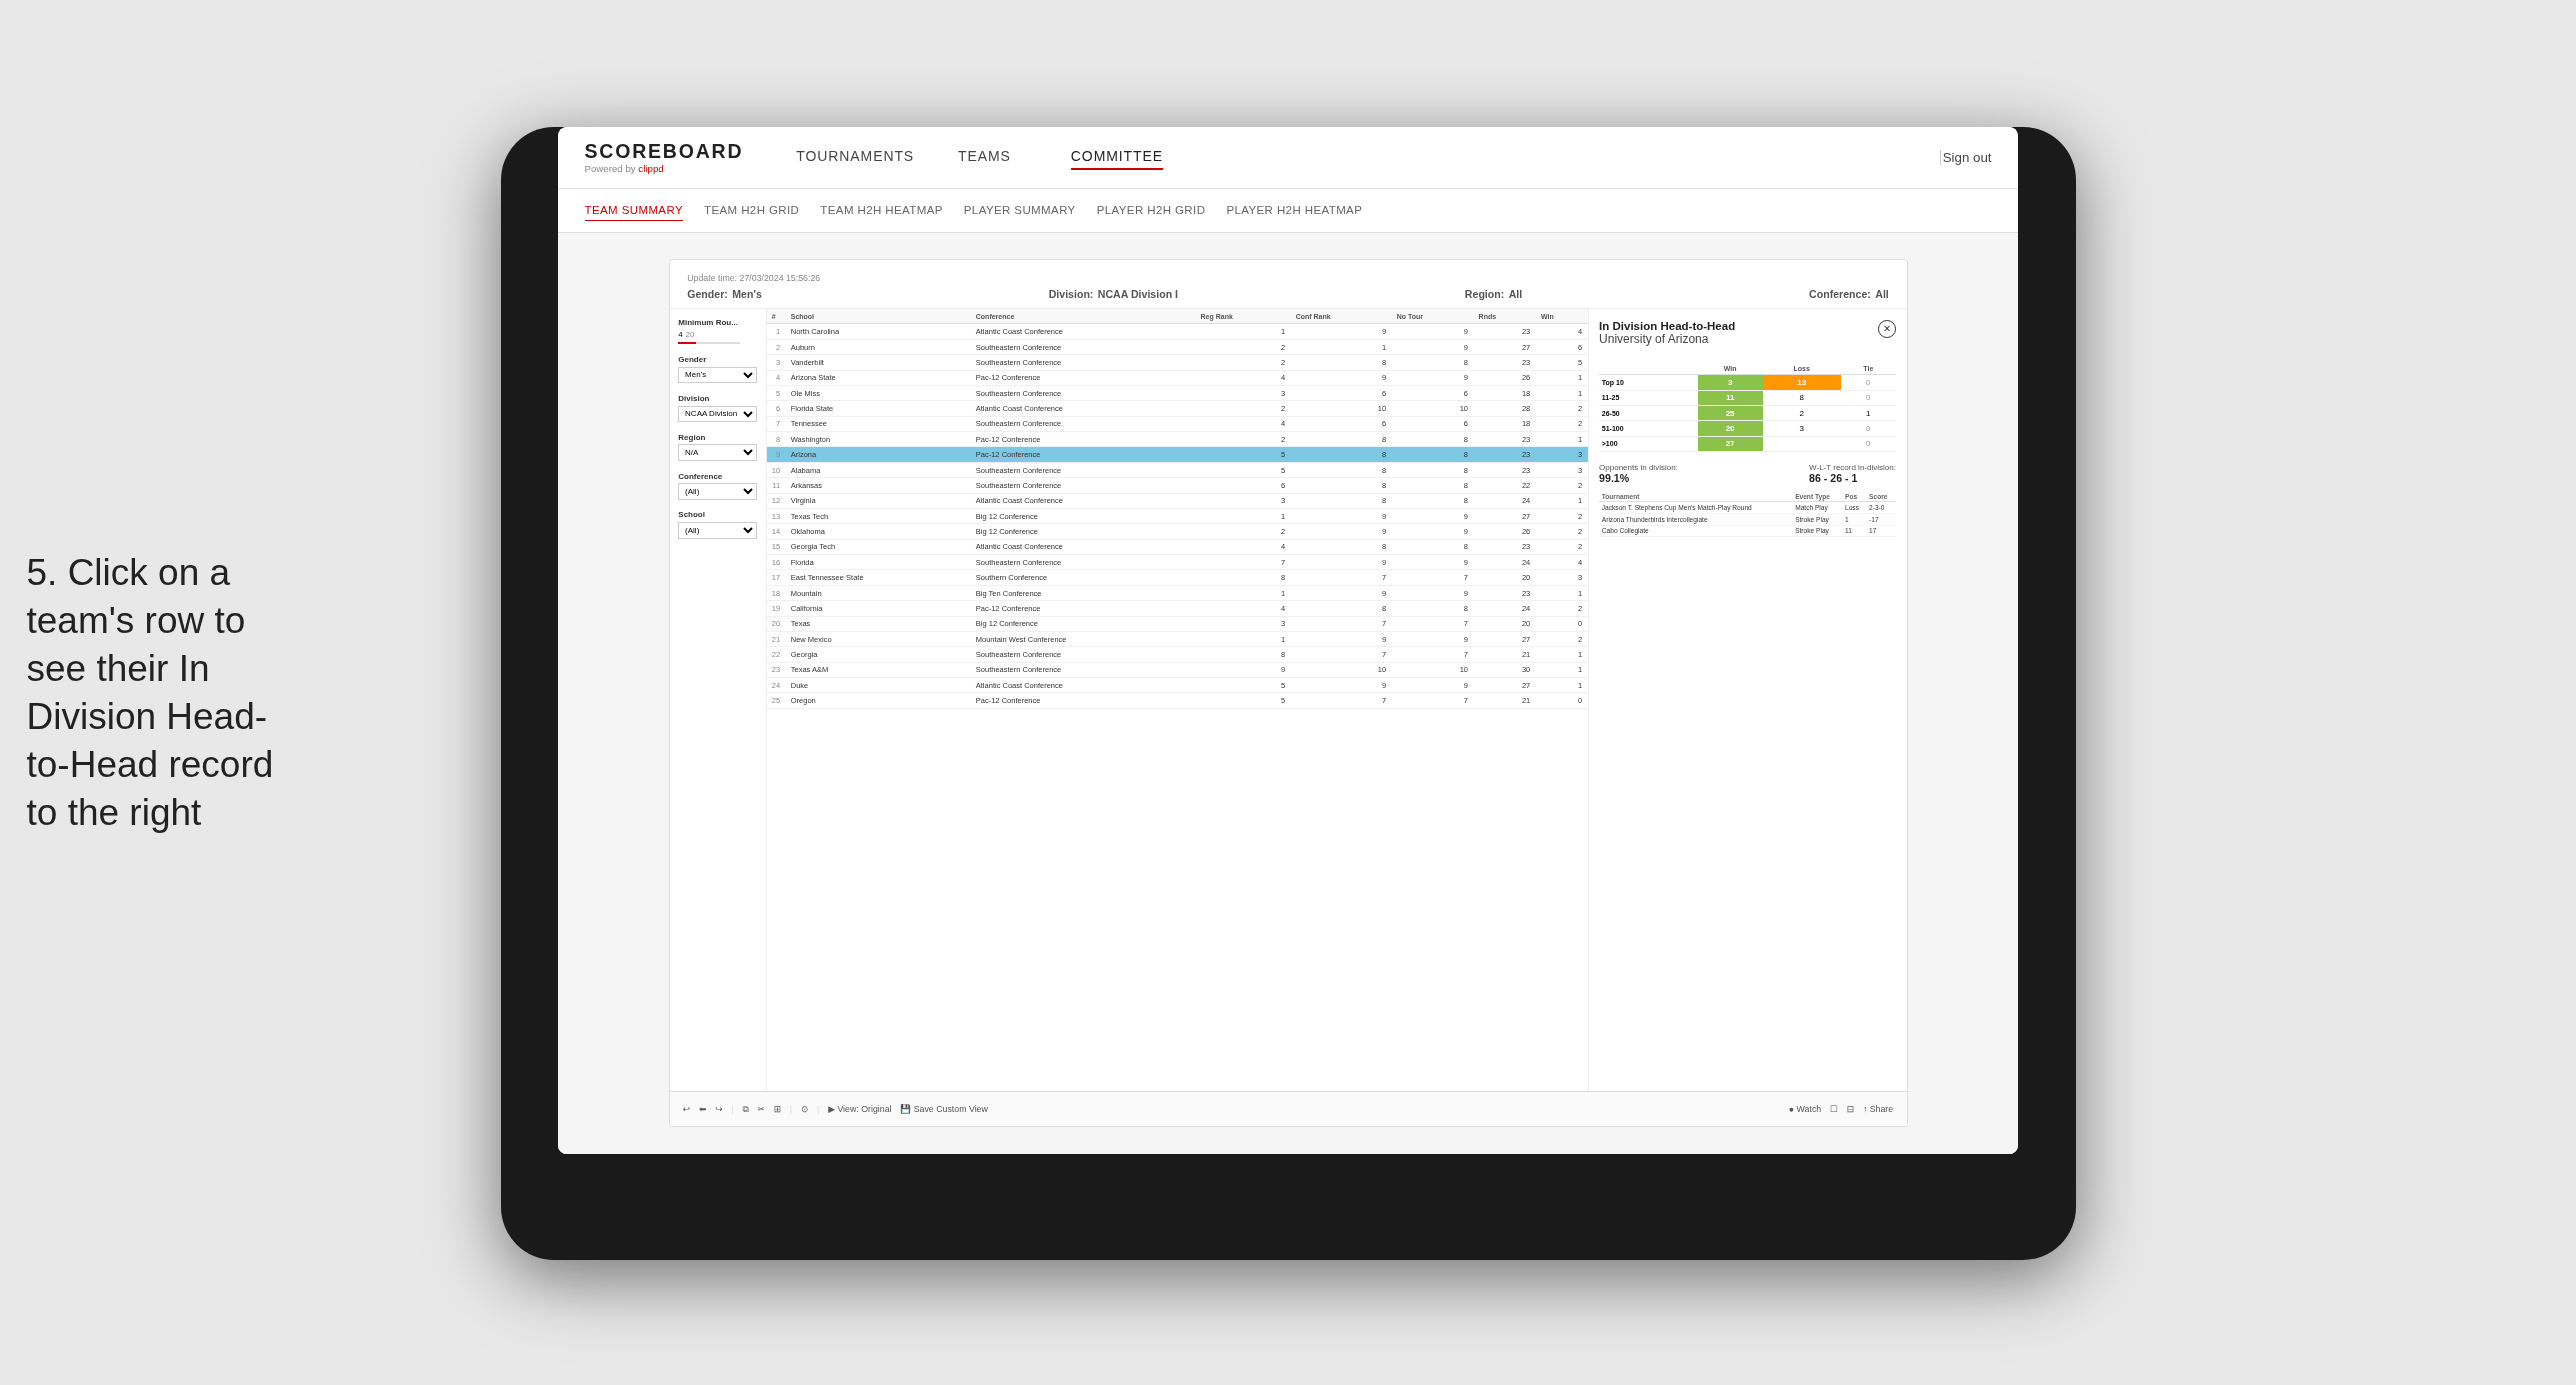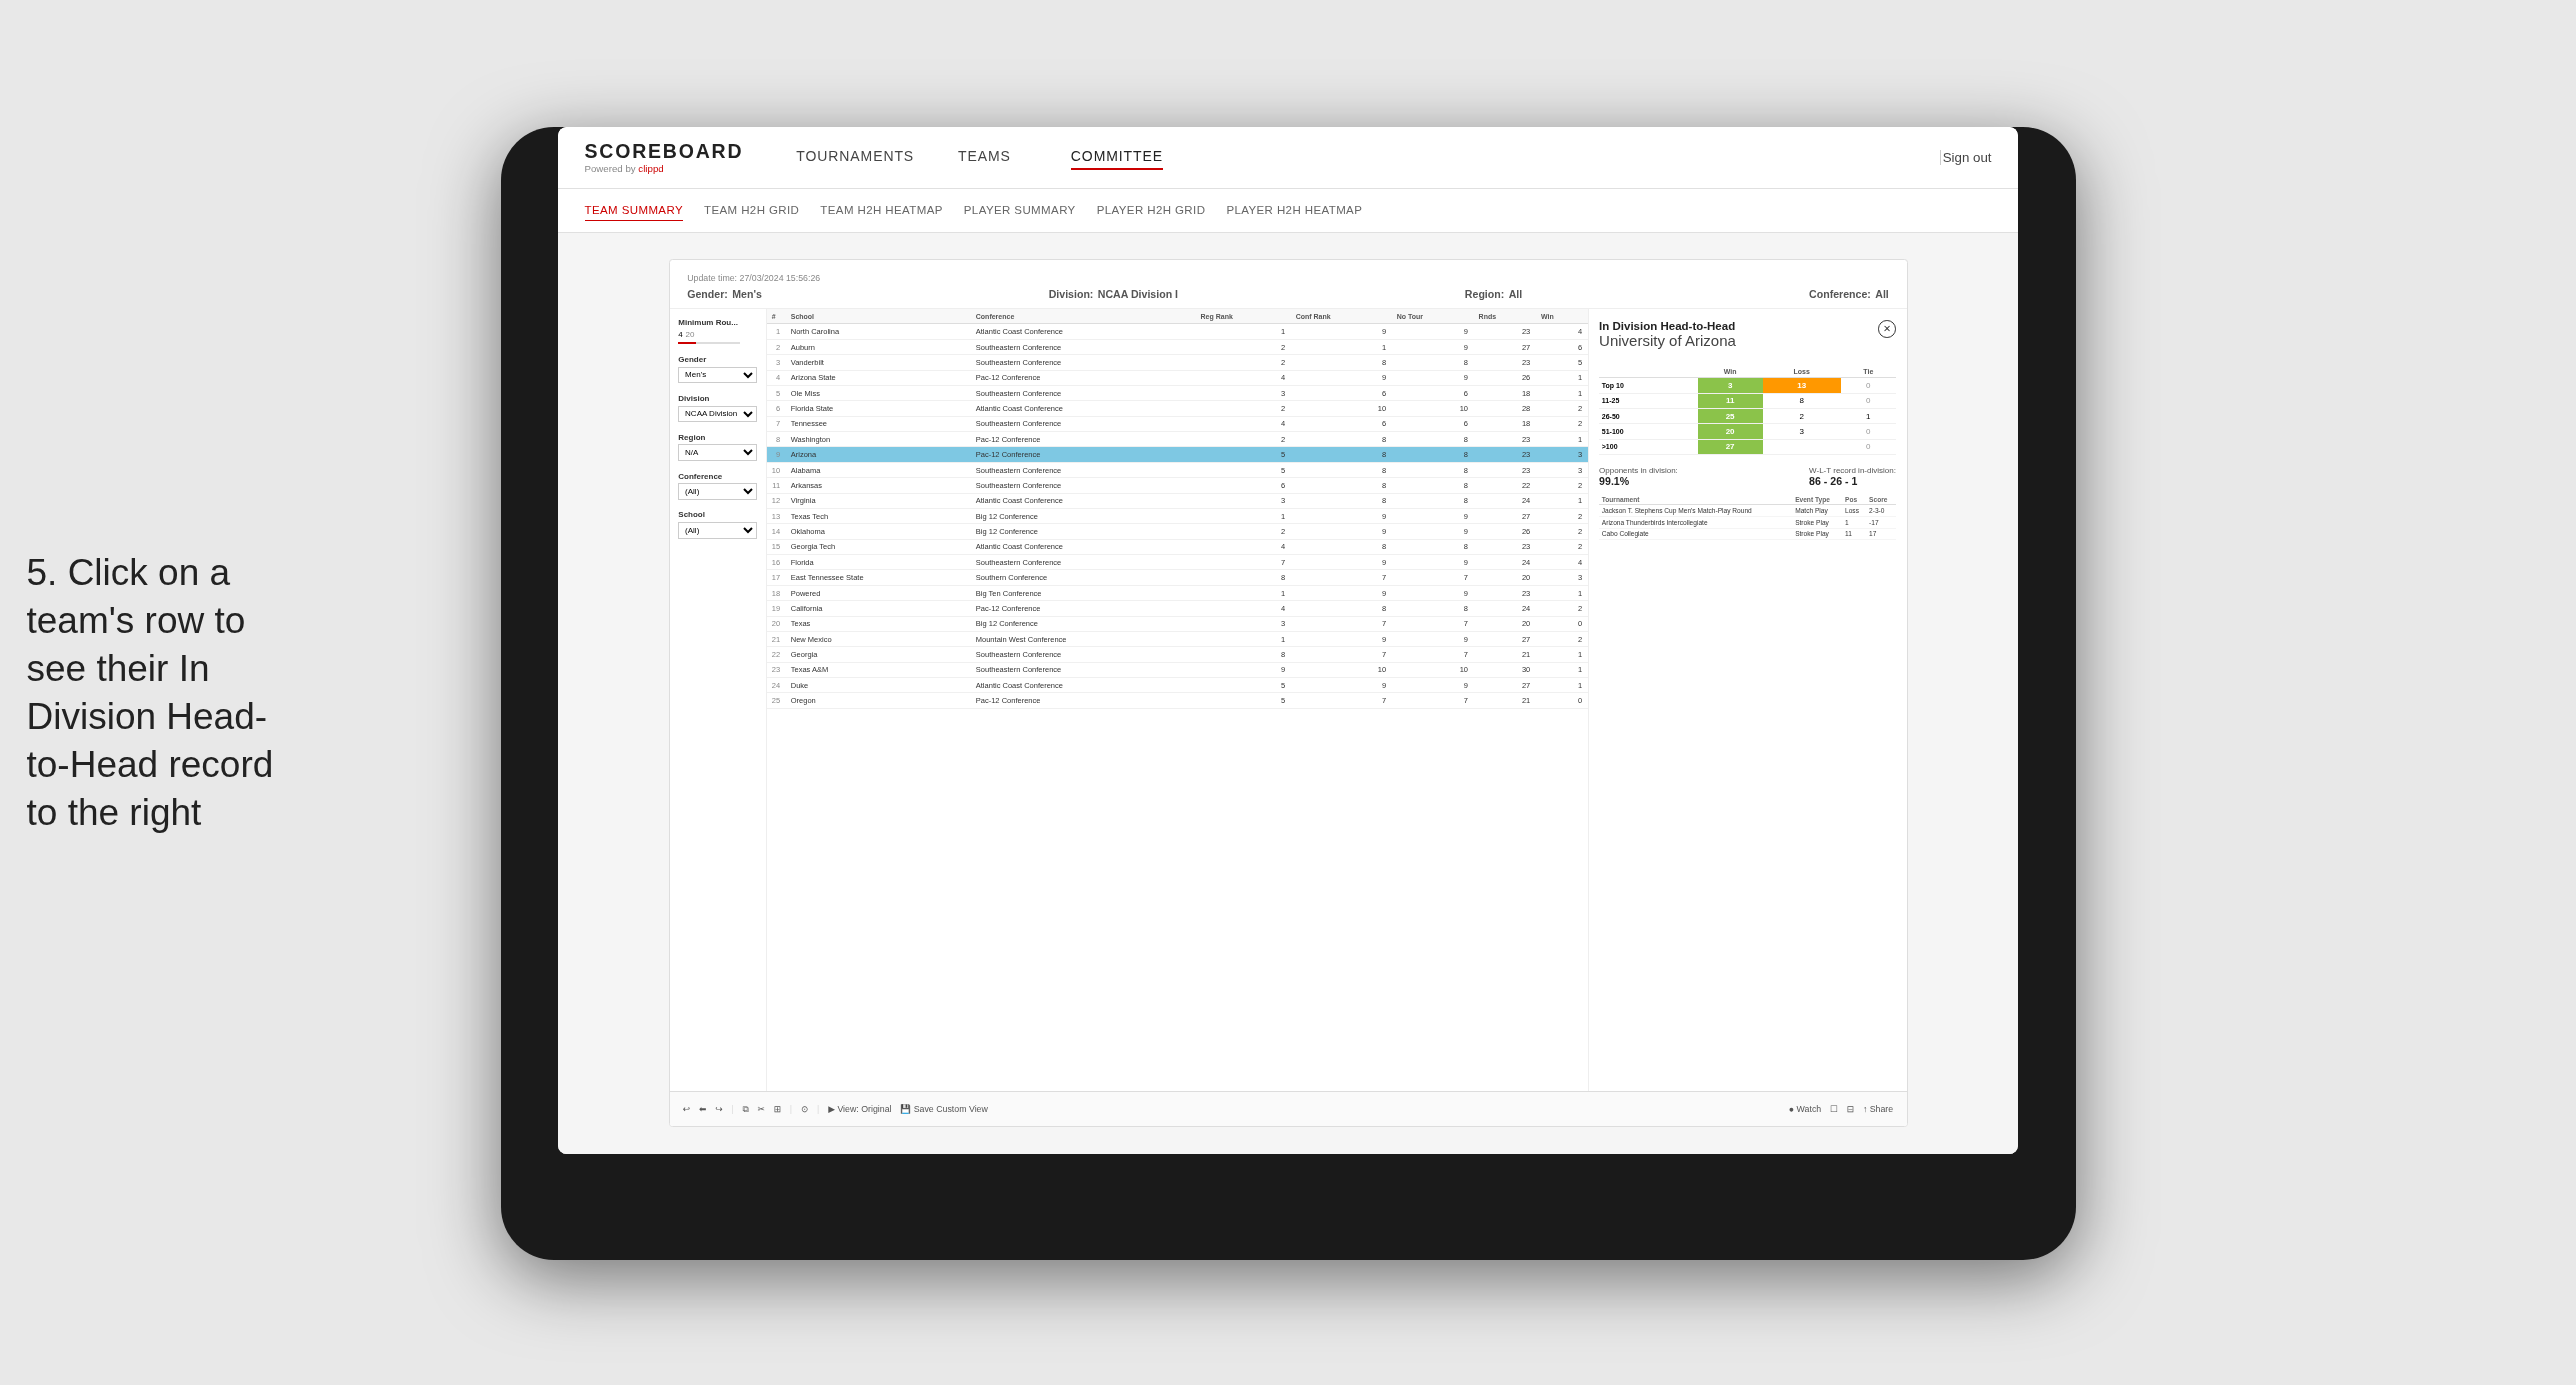--- a/index.html
+++ b/index.html
@@ -259,21 +259,21 @@
       align-items: flex-start;
       margin-bottom: 7px;
       gap: 31px;
     }
     .h2h-title {
       font-size: 11.5px;
       font-weight: bold;
       color: #222;
     }
     .h2h-team {
-      font-size: 15px;
+      font-size: 12px;
       color: #444;
       margin-bottom: 8.8px;
     }
     .close-btn {
       width: 17.7px;
       height: 17.7px;
       border: 1.8px solid #333;
       border-radius: 50%;
       display: flex;
       align-items: center;
@@ -653,21 +653,21 @@
       <td>East Tennessee State</td>
       <td>Southern Conference</td>
       <td class="num">8</td>
       <td class="num">7</td>
       <td class="num">7</td>
       <td class="num">20</td>
       <td class="num">3</td>
     </tr>
                     <tr>
       <td class="rank">18</td>
-      <td>Powered</td>
+      <td>Mountain</td>
       <td>Big Ten Conference</td>
       <td class="num">1</td>
       <td class="num">9</td>
       <td class="num">9</td>
       <td class="num">23</td>
       <td class="num">1</td>
     </tr>
                     <tr>
       <td class="rank">19</td>
       <td>California</td>

